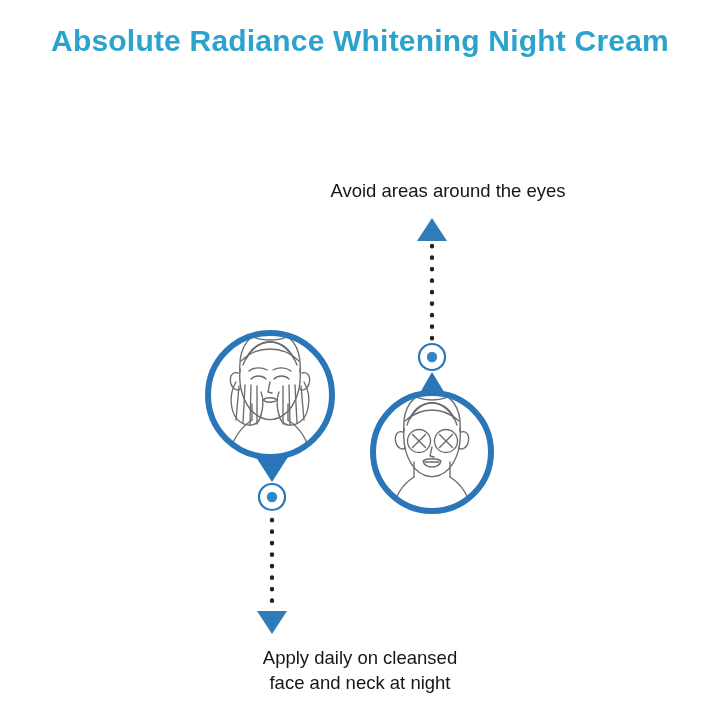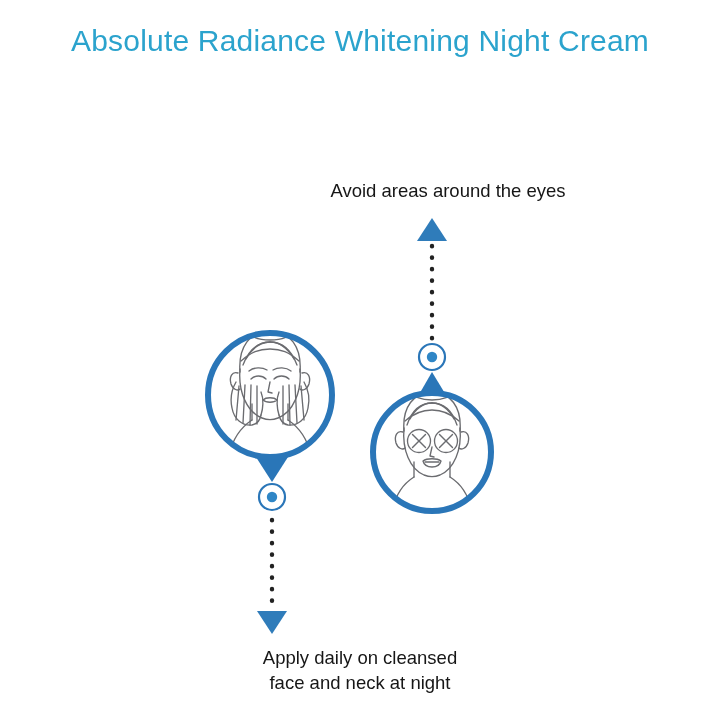--- a/index.html
+++ b/index.html
@@ -34,21 +34,21 @@
     color: #1a1a1a;
   }
   #page-title {
     left: 0;
     top: 24px;
     width: 720px;
     text-align: center;
     font-size: 30px;
     letter-spacing: 0.2px;
     color: #2ba3cd;
-    font-weight: 400;
+    font-weight: 700;
   }
   #caption-eyes {
     left: 14px;
     top: 180px;
     width: 720px;
     text-align: center;
     font-size: 18.5px;
     color: #161616;
     padding-left: 148px;
     box-sizing: border-box;

